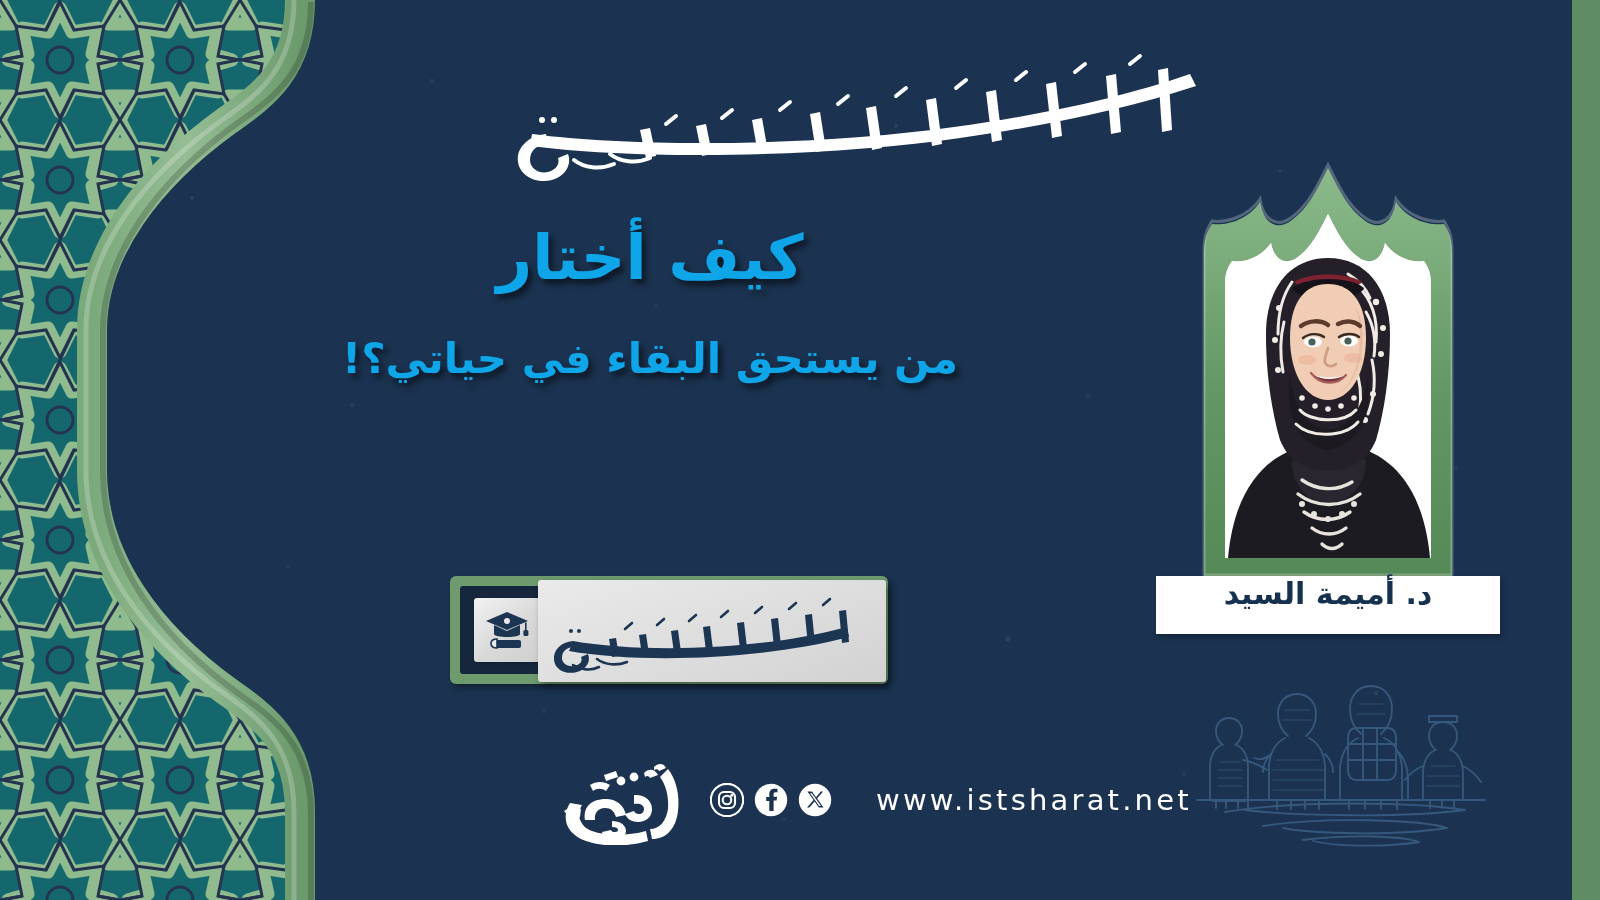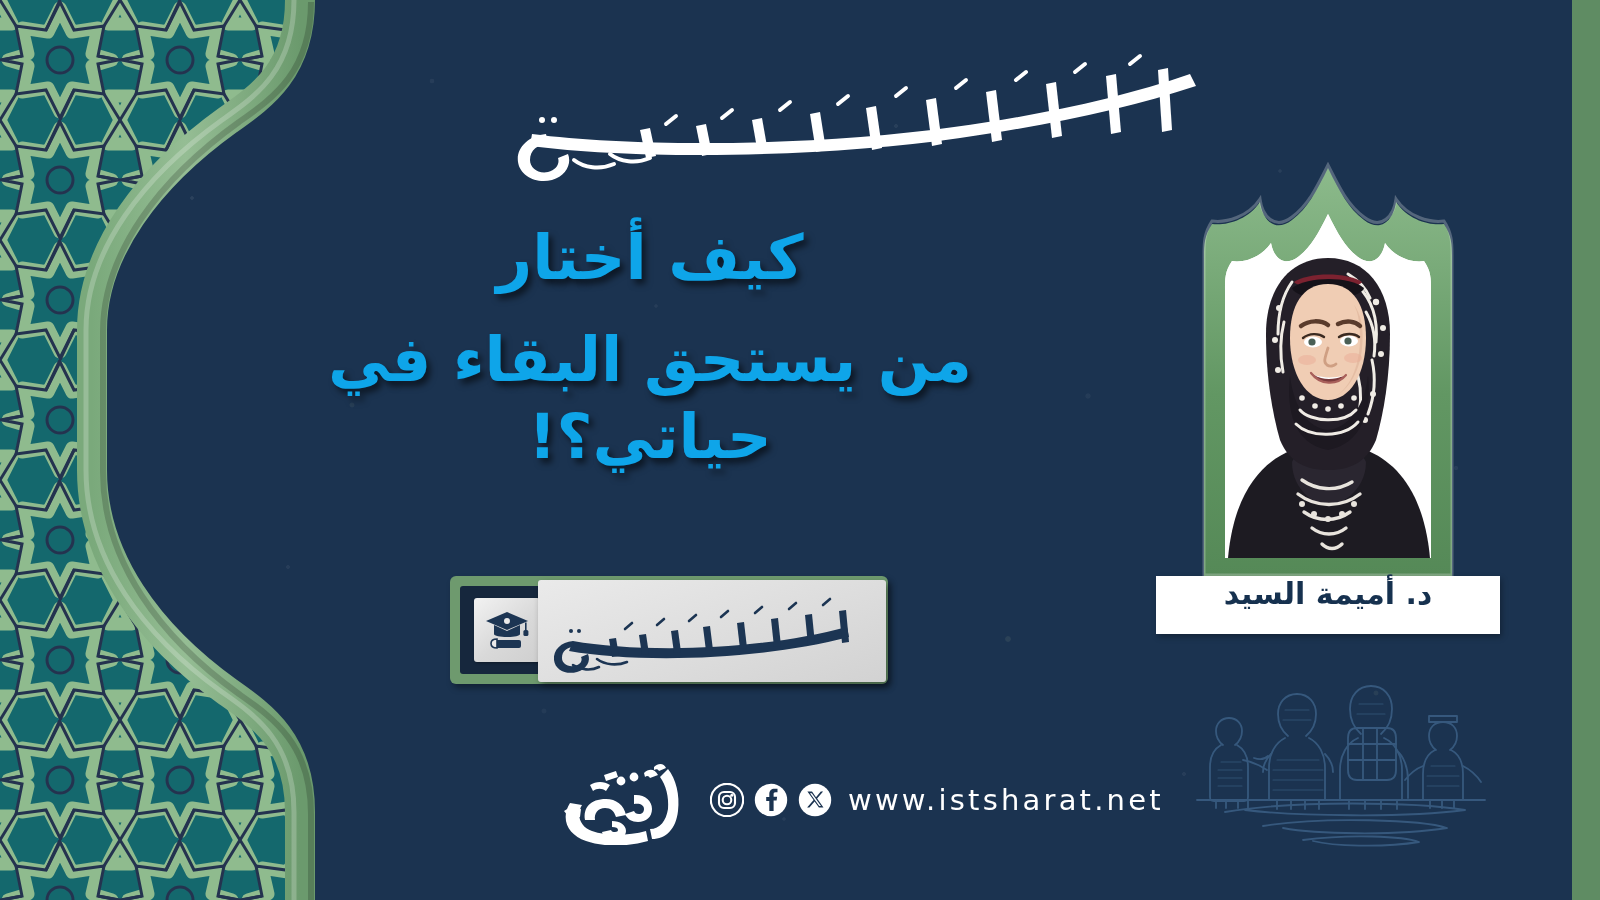--- a/index.html
+++ b/index.html
@@ -58,22 +58,22 @@
     text-align:center;
     color:#0ea5e9;
     direction:rtl;
   }
   .headline .line1{
     font-size:62px;font-weight:bold;line-height:1.25;
     text-shadow:4px 5px 6px rgba(0,0,0,.55);
     letter-spacing:0;
   }
   .headline .line2{
-    font-size:62px;font-weight:bold;line-height:1.25;
-    margin-top:24px;
+    font-size:42px;font-weight:bold;line-height:1.25;
+    margin-top:36px;
     text-shadow:4px 5px 6px rgba(0,0,0,.55);
   }
 
   
   .badge{position:absolute;left:450px;top:572px;width:440px;height:118px;}
   .badge-backplate{
     position:absolute;left:0;top:4px;width:438px;height:108px;
     background:#6e9a6e;border-radius:6px;
     box-shadow:3px 4px 6px rgba(0,0,0,.35);
   }
@@ -116,21 +116,21 @@
   
   .footer{
     position:absolute;left:560px;top:752px;
     height:96px;width:640px;
     display:flex;align-items:center;gap:0;direction:ltr;
   }
   .footer-logo{width:132px;height:90px;flex:0 0 auto;}
   .social-row{display:flex;align-items:center;gap:10px;margin-left:18px;}
   .social-icon{width:34px;height:34px;display:block;}
   .site-url{
-    margin-left:16px;
+    margin-left:44px;
     color:#ffffff;font-size:29px;letter-spacing:3.2px;
     font-family:"DejaVu Sans","Liberation Sans",sans-serif;
     white-space:nowrap;
   }
 </style>
 </head>
 <body>
 
 <div id="poster">
 

